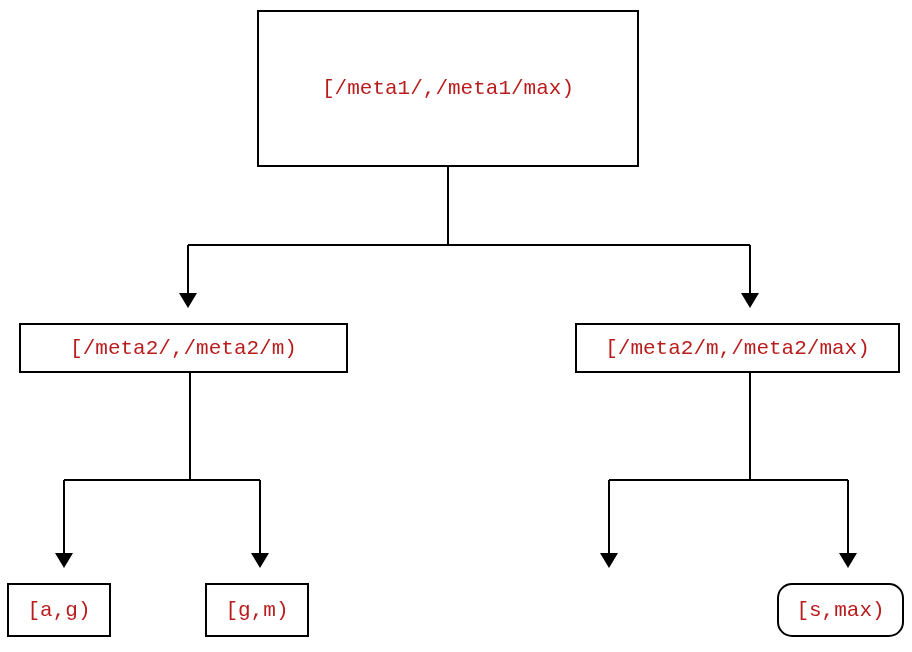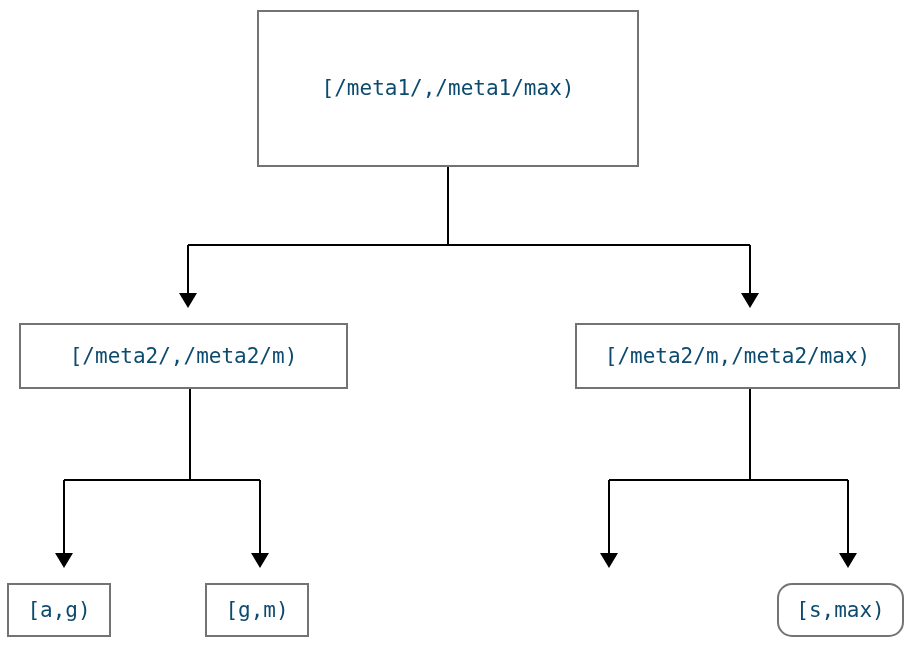--- a/index.html
+++ b/index.html
@@ -23,43 +23,44 @@
     position: absolute;
     left: 0;
     top: 0;
     width: 912px;
     height: 652px;
   }
   .node {
     position: absolute;
     box-sizing: border-box;
     background: #ffffff;
-    border: 2px solid #737373;
+    border: 2px solid #000000;
     display: flex;
     align-items: center;
     justify-content: center;
-    color: #0c4a6e;
+    color: #b91c1c;
     white-space: pre;
     z-index: 2;
+    font-family: Liberation Mono, monospace;
   }
   .node-label {
     display: block;
     line-height: 1;
     letter-spacing: 0px;
   }
   .node-root {
     left: 257px;
     top: 10px;
     width: 382px;
     height: 157px;
   }
   .node-root .node-label { font-size: 21px; }
   .node-mid {
     top: 323px;
-    height: 66px;
+    height: 50px;
   }
   .node-mid .node-label { font-size: 21px; }
   .node-mid-left {
     left: 19px;
     width: 329px;
   }
   .node-mid-right {
     left: 575px;
     width: 325px;
   }

